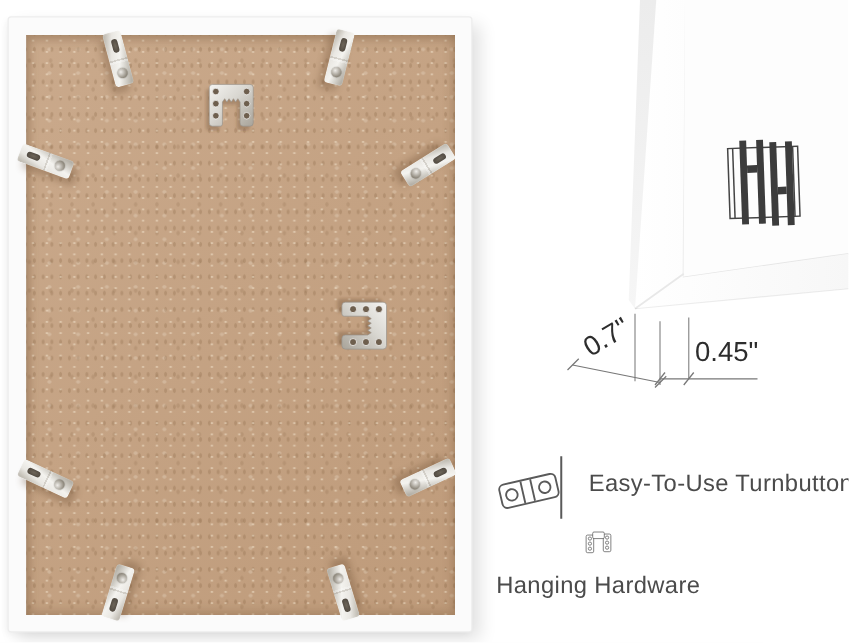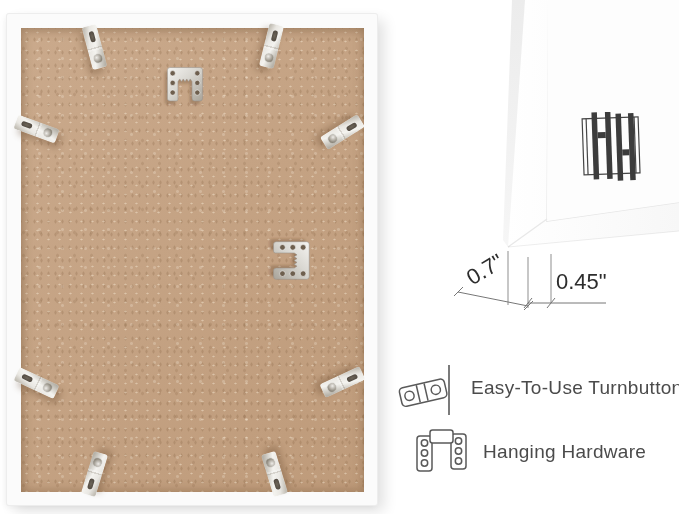--- a/index.html
+++ b/index.html
@@ -38,21 +38,21 @@
 
   .hanger{position:absolute;}
 
   
   .corner-svg{position:absolute;left:430px;top:0;width:249px;height:320px;}
   .dim-text{font-family:"Liberation Sans", sans-serif;font-size:22px;fill:#2d2d2d;}
 
   .feature-row{position:absolute;display:flex;align-items:center;gap:13px;}
   .feature-row .label{font-size:19px;color:#4b4b4b;letter-spacing:.3px;white-space:nowrap;}
   #feature-row-1{left:396px;top:358px;height:60px;}
-  #feature-row-2{left:414px;top:424px;height:56px;}
+  #feature-row-2{left:397px;top:424px;height:56px;flex-direction:column;}
 </style>
 </head>
 <body>
 
 <div id="stage">
 
   <div class="photo-frame">
     <div class="board"></div>
 
     <div class="tb" style="left:80px;top:11px;transform:rotate(-15deg);"></div>

